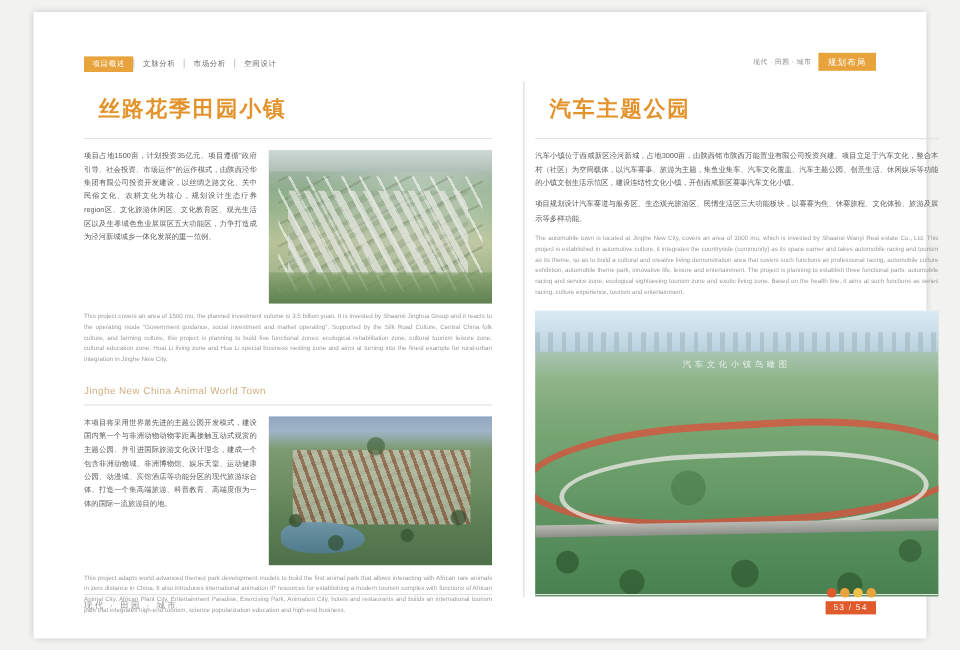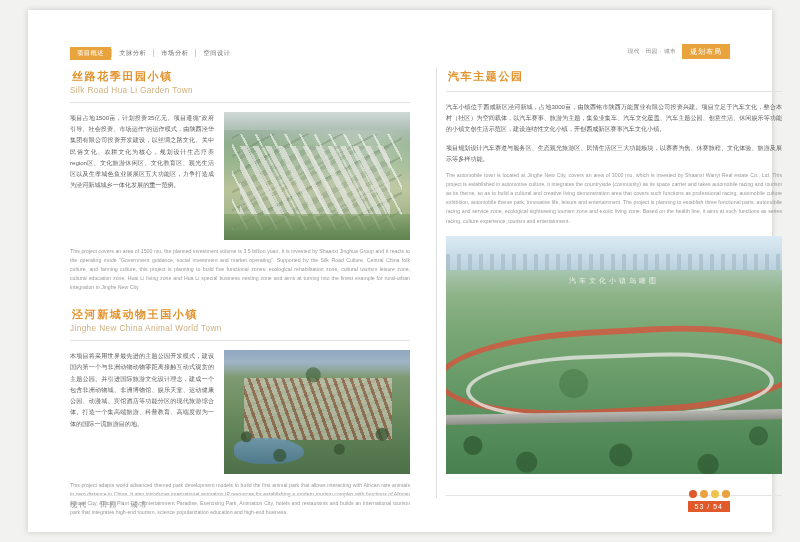--- a/index.html
+++ b/index.html
@@ -86,26 +86,26 @@
 
   .vline {
     position: absolute;
     left: 408px; top: 58px;
     width: 1px; height: 430px;
     background: #ddd;
   }
 
   
   .title-cn {
-    font-size: 11px;
+    font-size: 18px;
     color: #e3932c;
     font-weight: bold;
     letter-spacing: 1.6px;
     line-height: 1.25;
-    margin: 2px;
+    margin: 12px;
   }
   .title-en {
     font-size: 8.2px;
     color: #cfae7d;
     letter-spacing: .4px;
     margin: 2px 0 0 0;
   }
   .title-rule {
     width: 100%;
     height: 1px;
@@ -320,40 +320,38 @@
       <div class="rlabel">现代 · 田园 · 城市</div>
       <div class="rtag">规划布局</div>
     </div>
 
     <div class="vline"></div>
 
     <div class="col-left">
 
       <div>
         <h1 class="title-cn">丝路花季田园小镇</h1>
-        <div class="title-en">Silk Road Hua Li Garden Town</div>
         <div class="title-rule"></div>
 
         <div style="display:flex; gap:10px; align-items:flex-start;">
           <div style="width:144px;">
             <p class="p-cn">项目占地1500亩，计划投资35亿元。项目遵循"政府引导、社会投资、市场运作"的运作模式，由陕西泾华集团有限公司投资开发建设，以丝绸之路文化、关中民俗文化、农耕文化为核心，规划设计生态疗养region区、文化旅游休闲区、文化教育区、观光生活区以及生孝城色鱼业展展区五大功能区，力争打造成为泾河新城城乡一体化发展的重一范例。</p>
           </div>
           <div class="img-wrap aerial1">
             <div class="blockgrid"></div>
             <div class="roofs"></div>
             <div class="greenbelt"></div>
             <div class="caption"></div>
           </div>
         </div>
 
         <p class="p-en" style="margin-top:7px;">This project covers an area of 1500 mu, the planned investment volume is 3.5 billion yuan. It is invested by Shaanxi Jinghua Group and it reacts to the operating mode "Government guidance, social investment and market operating". Supported by the Silk Road Culture, Central China folk culture, and farming culture, this project is planning to build five functional zones: ecological rehabilitation zone, cultural tourism leisure zone, cultural education zone, Huai Li living zone and Hua Li special business nesting zone and aims at turning into the finest example for rural-urban integration in Jinghe New City.</p>
       </div>
 
       <div style="margin-top:16px;">
-        <h1 class="title-cn">泾河新城动物王国小镇</h1>
         <div class="title-en">Jinghe New China Animal World Town</div>
         <div class="title-rule"></div>
 
         <div style="display:flex; gap:10px; align-items:flex-start;">
           <div style="width:144px;">
             <p class="p-cn">本项目将采用世界最先进的主题公园开发模式，建设国内第一个与非洲动物动物零距离接触互动式观赏的主题公园。并引进国际旅游文化设计理念，建成一个包含非洲动物城、非洲博物馆、娱乐天堂、运动健康公园、动漫城、宾馆酒店等功能分区的现代旅游综合体。打造一个集高端旅游、科普教育、高端度假为一体的国际一流旅游目的地。</p>
           </div>
           <div class="img-wrap aerial2">
             <div class="houses"></div>
             <div class="lake"></div>

